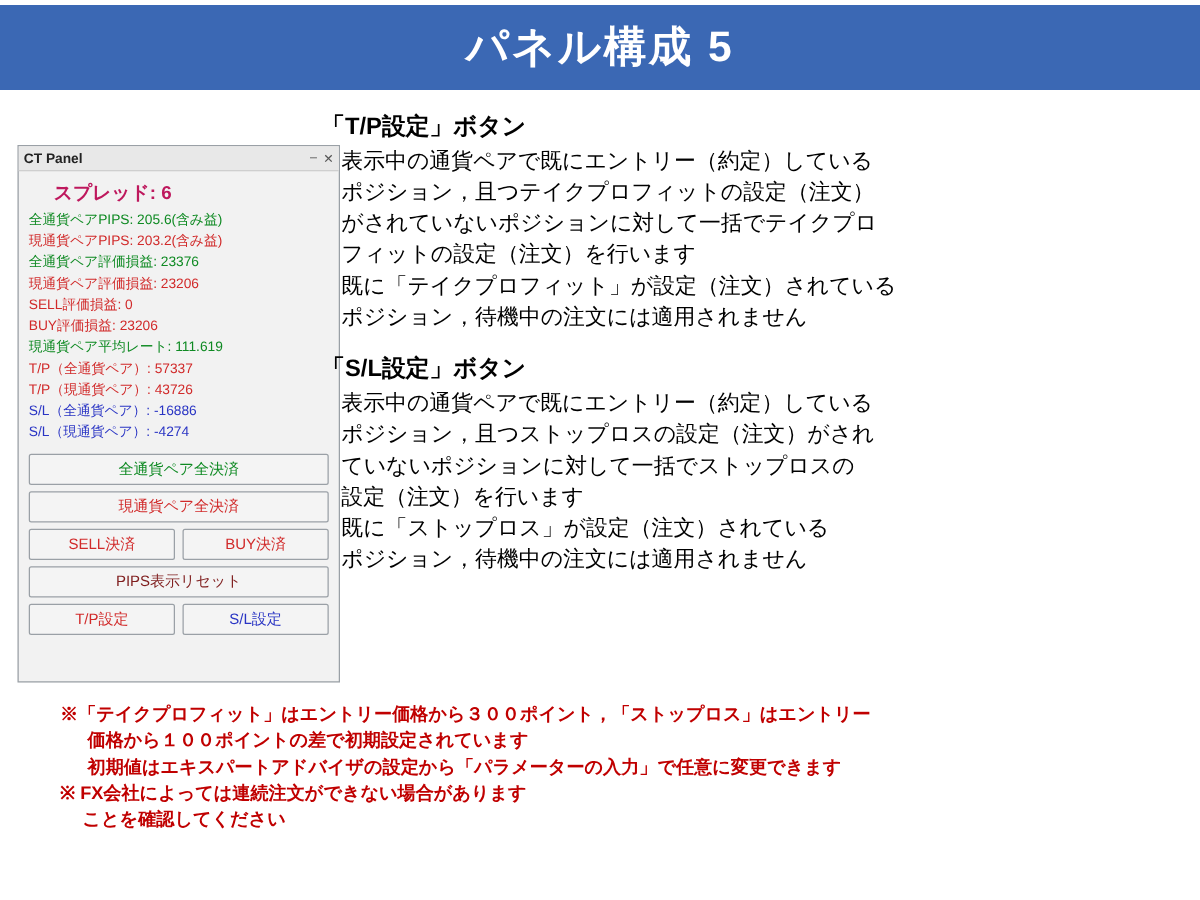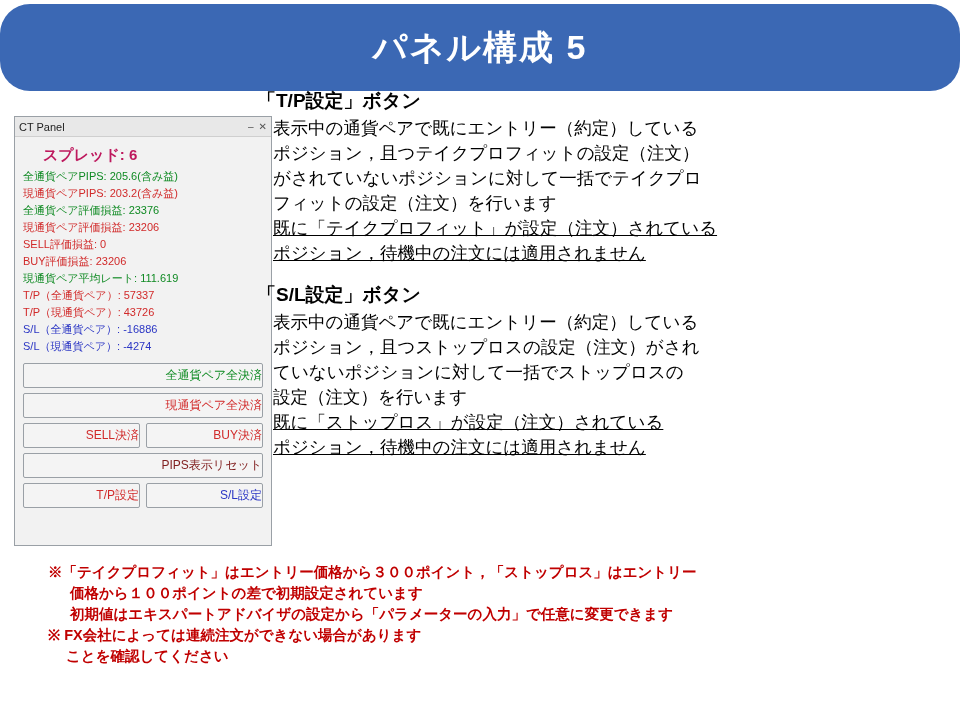--- a/index.html
+++ b/index.html
@@ -14,26 +14,25 @@
     overflow: hidden;
     position: relative;
   }
 
   
   .slide-title-bar {
     position: absolute;
     left: 0;
     top: 4px;
     width: 960px;
-    height: 87px;
+    height: 68px;
     background: #3b68b4;
     display: flex;
     align-items: center;
     justify-content: center;
-    border-radius: 30px;
   }
   .slide-title-bar .title-text {
     color: #ffffff;
     font-size: 34px;
     font-weight: bold;
     letter-spacing: 2px;
   }
 
   
   .ct-panel {
@@ -52,20 +51,21 @@
     border-bottom: 1px solid #cfcfcf;
     display: flex;
     align-items: center;
     padding: 0 4px;
     box-sizing: border-box;
   }
   .ct-panel-titlebar .ct-title {
     font-size: 11px;
     color: #222;
     flex: 1;
+    font-weight: bold;
   }
   .ct-panel-titlebar .ct-btn {
     font-size: 10px;
     color: #555;
     margin-left: 5px;
   }
   .ct-body {
     padding: 6px 8px 0 8px;
   }
   .ct-line {
@@ -91,21 +91,21 @@
   }
   .ct-btn-row {
     display: flex;
     gap: 6px;
     margin-bottom: 5px;
   }
   .ct-button {
     border: 1px solid #9aa0a6;
     background: #f4f4f4;
     border-radius: 2px;
-    text-align: right;
+    text-align: center;
     font-size: 12px;
     padding: 3px 0;
     flex: 1;
     box-sizing: border-box;
   }
   .ct-button.green { color: #0f8a23; }
   .ct-button.red   { color: #d12a2a; }
   .ct-button.blue  { color: #2a35c4; }
   .ct-button.dark  { color: #7f1d1d; }
 
@@ -123,21 +123,20 @@
     margin-bottom: 2px;
   }
   .exp-line {
     font-size: 17.5px;
     line-height: 25px;
     color: #000;
     padding-left: 16px;
     white-space: nowrap;
   }
   .exp-line.underline {
-    text-decoration: underline;
   }
   .exp-gap { height: 16px; }
 
   
   .notes {
     position: absolute;
     left: 48px;
     top: 562px;
     width: 900px;
     color: #c00000;

